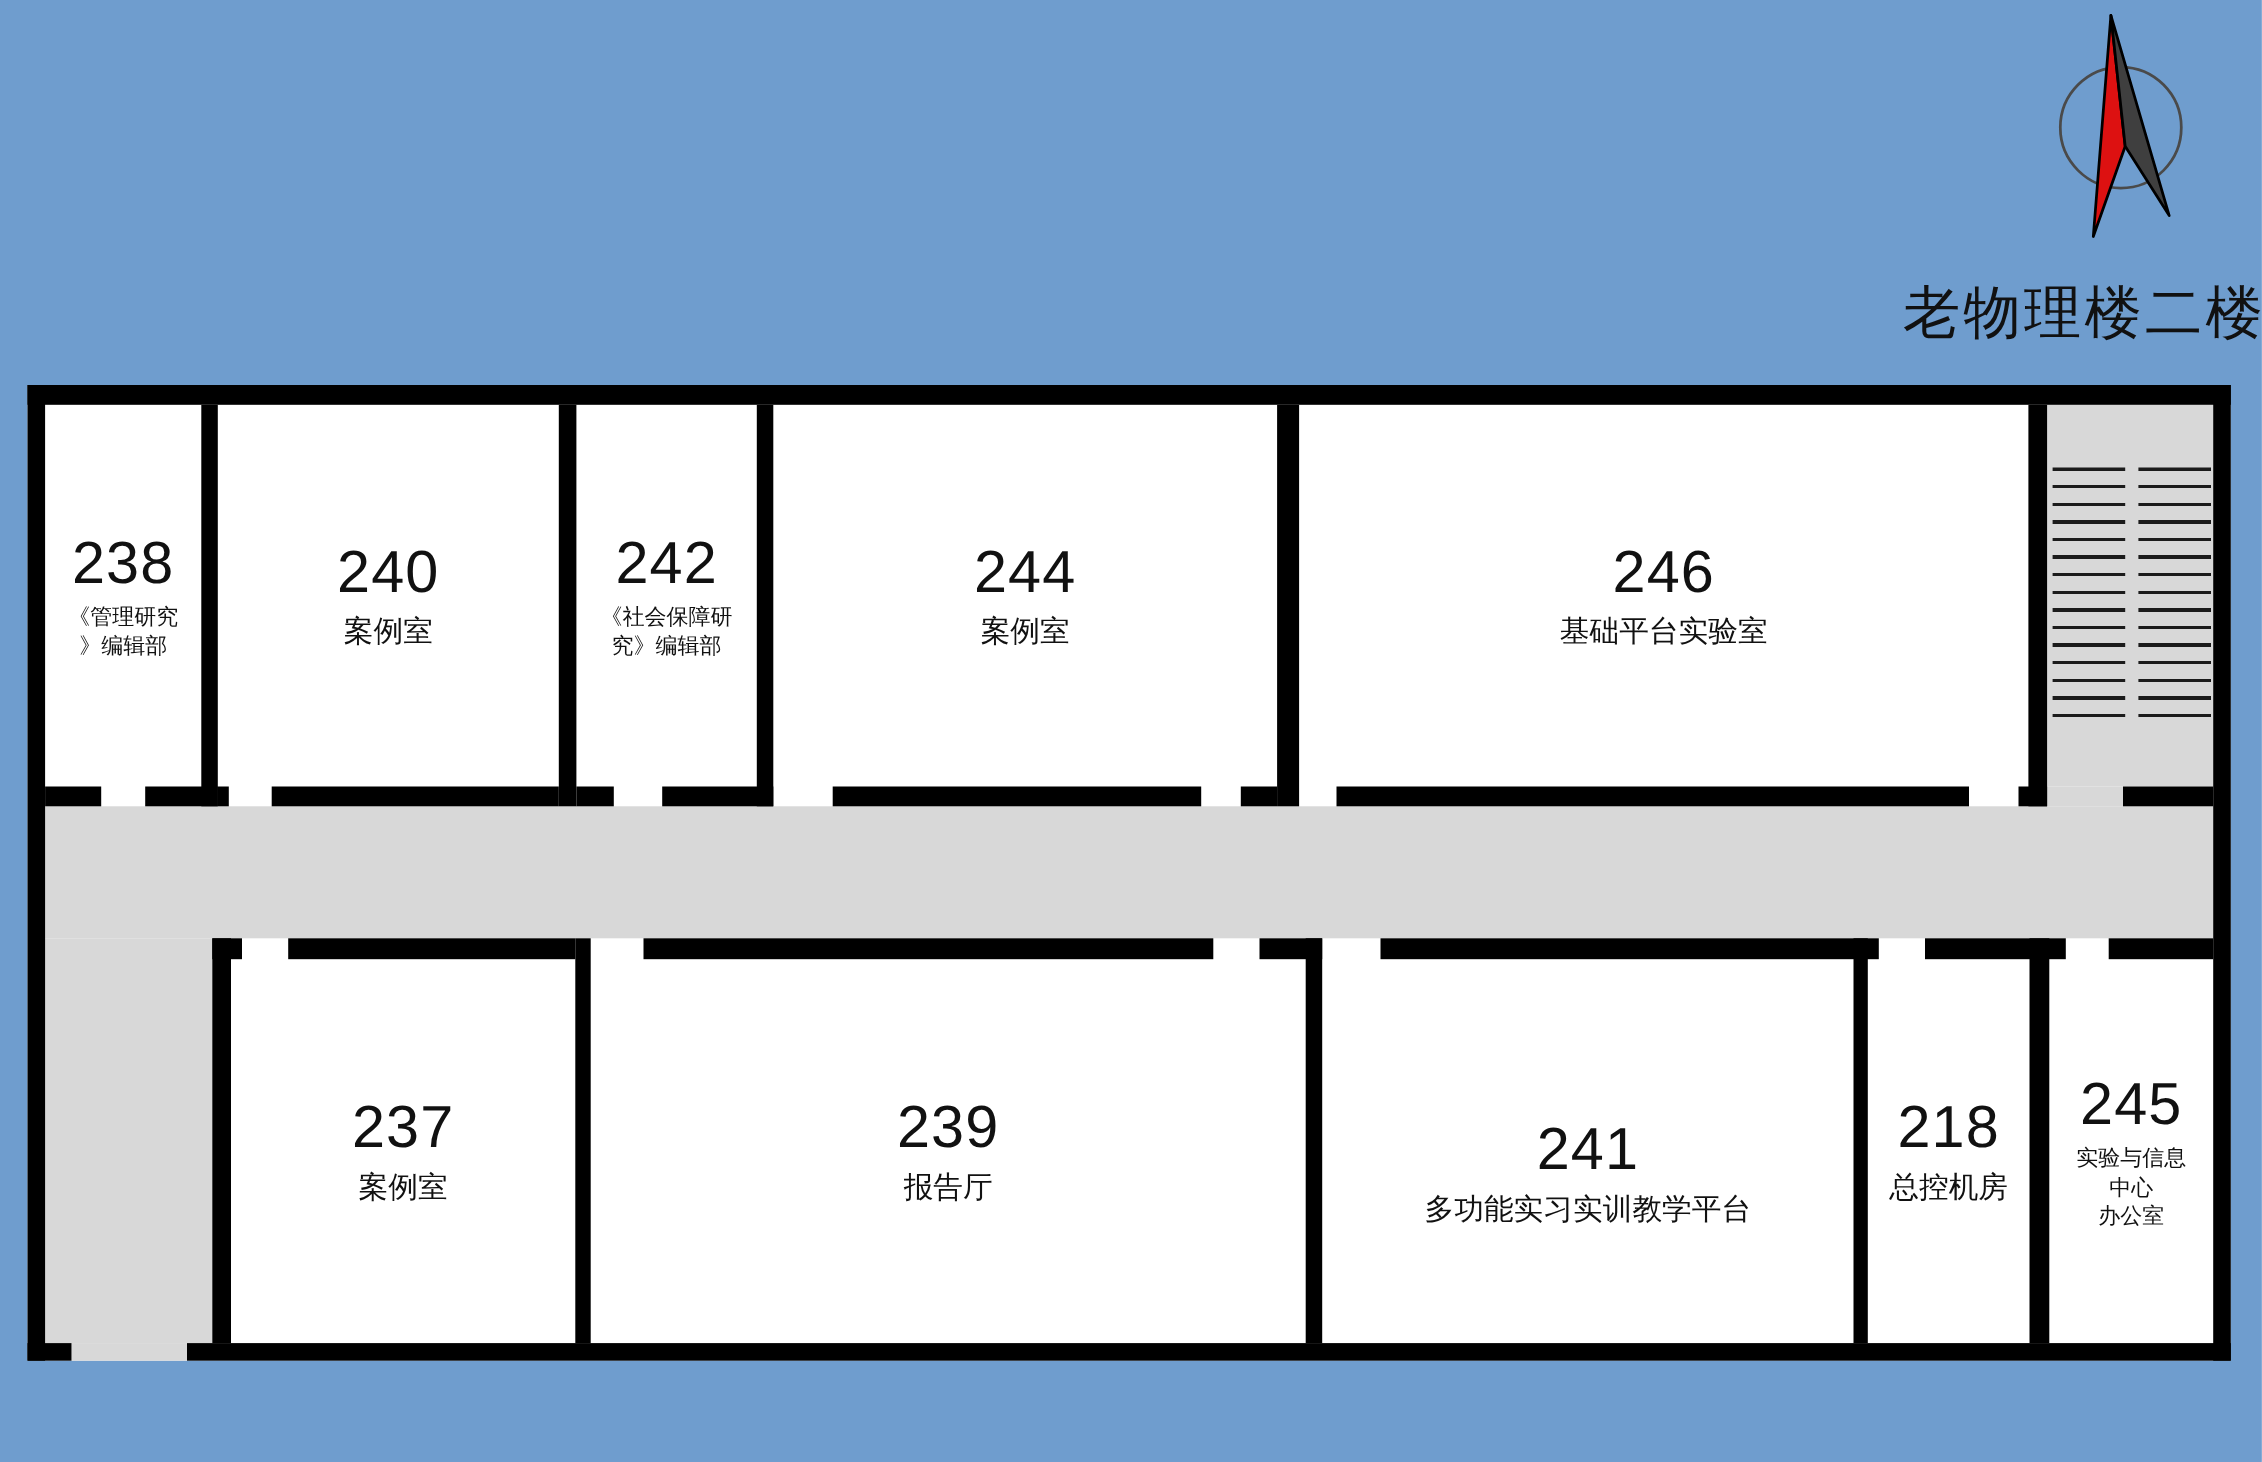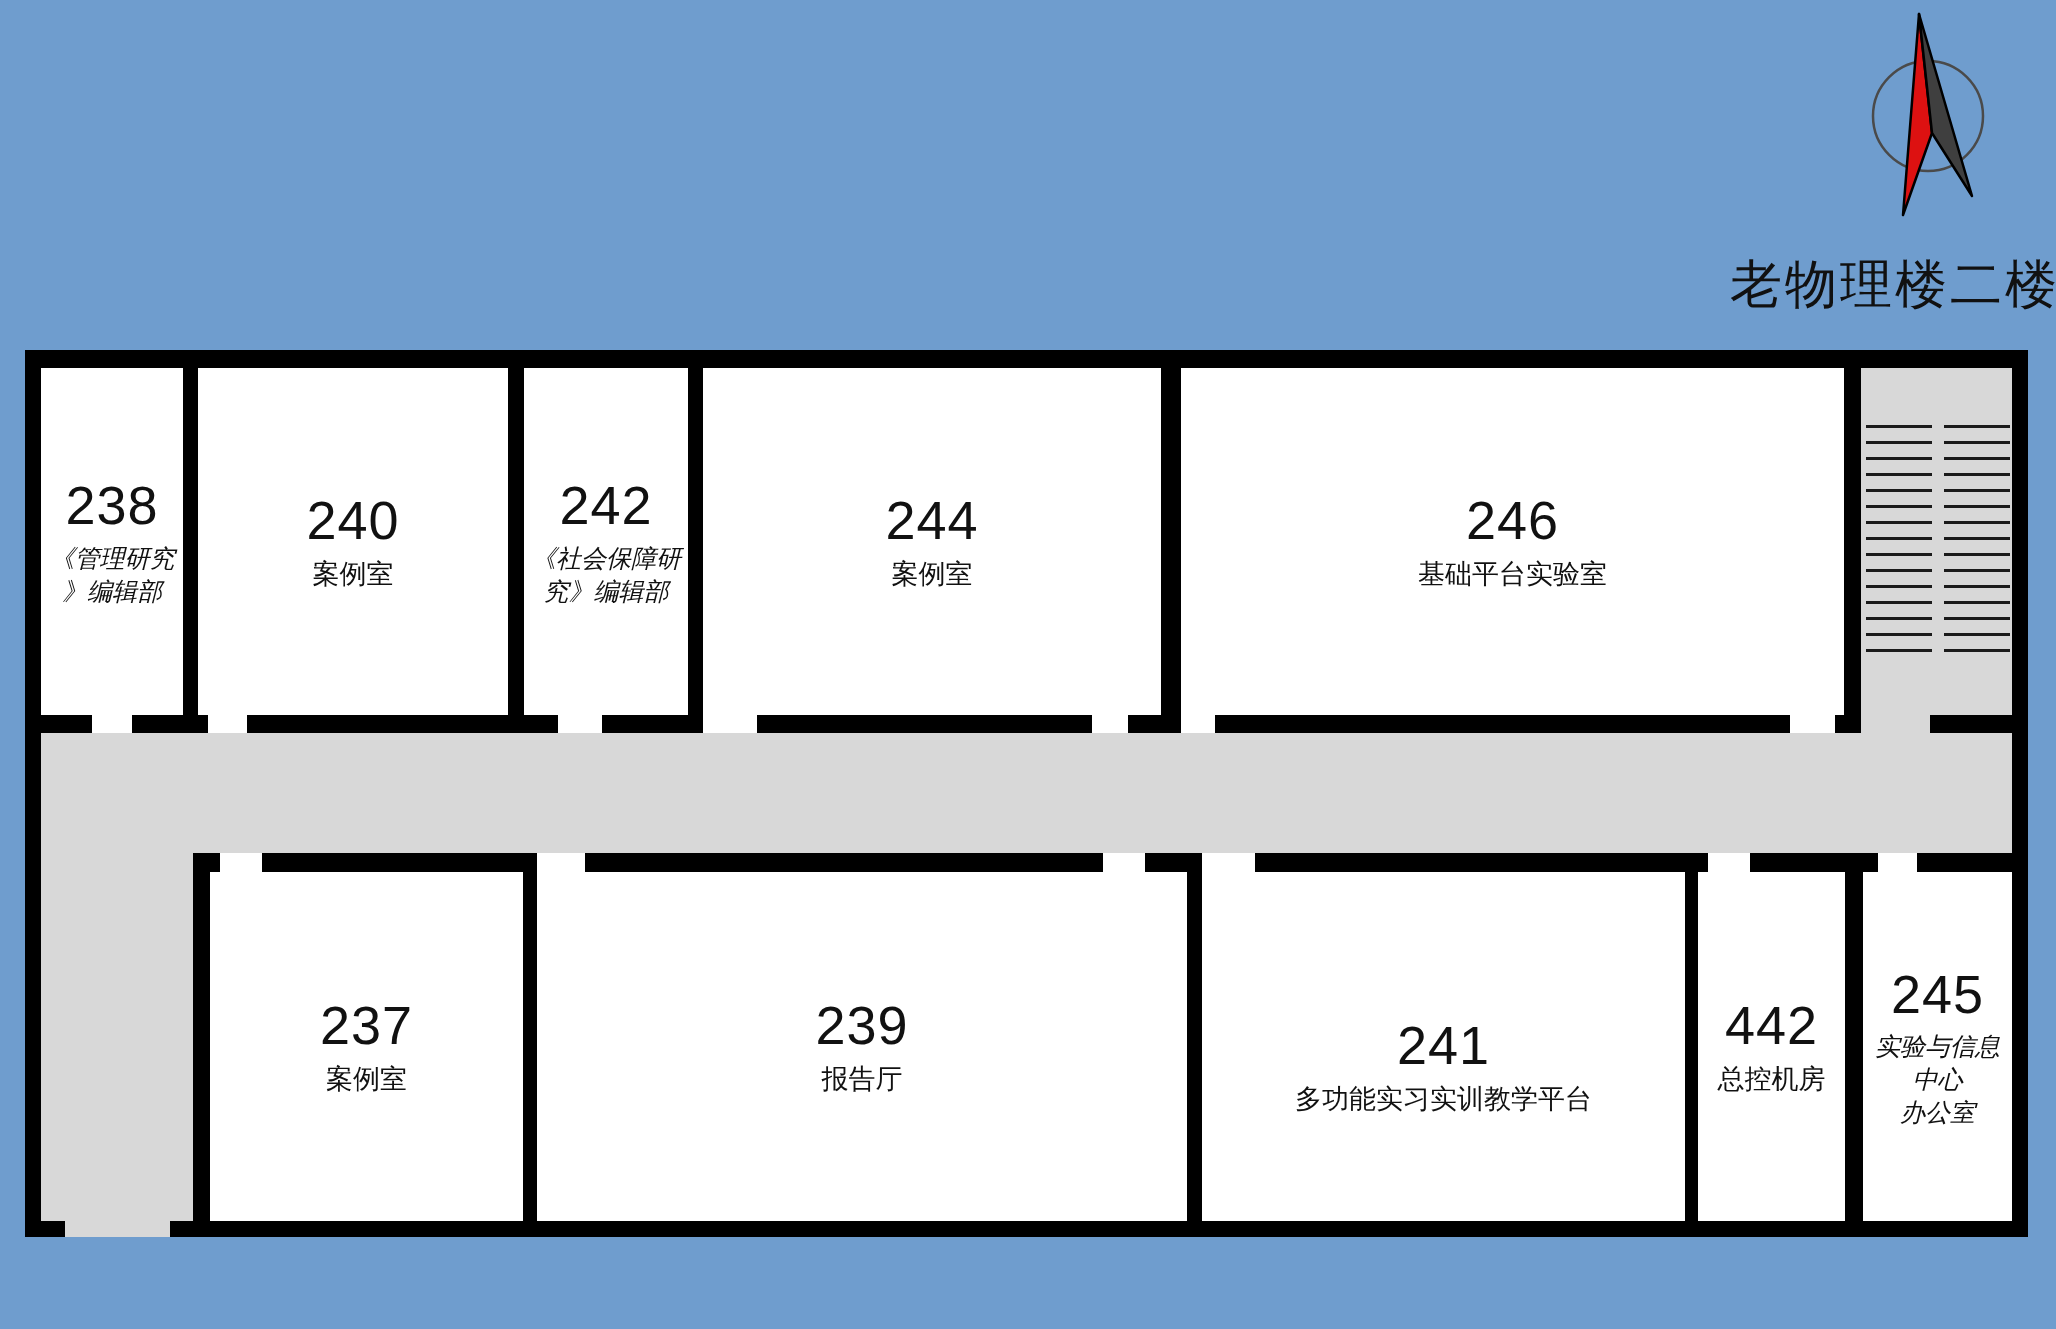--- a/index.html
+++ b/index.html
@@ -32,21 +32,21 @@
     position:absolute;display:flex;flex-direction:column;
     align-items:center;justify-content:center;text-align:center;
   }
   .room-number{
     font-size:54px;line-height:1.12;letter-spacing:1px;color:var(--text);text-align:center;
   }
   .room-label{
     font-size:27px;line-height:1.32;margin-top:6px;color:var(--text);
     white-space:pre-line;
   }
-  .room.small-sub .room-label{font-size:25px;font-style:italic;}
+  .room.small-sub .room-label{font-size:20px;}
   .floor-title{
     position:absolute;top:250px;right:16px;
     font-size:52px;letter-spacing:3px;color:var(--text);
   }
   .compass{position:absolute;left:1865px;top:8px;width:130px;height:215px;}
 </style>
 </head>
 <body>
 
 <div class="canvas">
@@ -137,21 +137,21 @@
   </div>
   <div class="room" style="left:537px;top:872px;width:650px;height:349px;">
     <div class="room-number">239</div>
     <div class="room-label">报告厅</div>
   </div>
   <div class="room" style="left:1202px;top:872px;width:483px;height:349px;margin-top:20px;">
     <div class="room-number">241</div>
     <div class="room-label">多功能实习实训教学平台</div>
   </div>
   <div class="room" style="left:1698px;top:872px;width:147px;height:349px;">
-    <div class="room-number">442</div>
+    <div class="room-number">218</div>
     <div class="room-label">总控机房</div>
   </div>
   <div class="room small-sub" style="left:1863px;top:872px;width:149px;height:349px;">
     <div class="room-number">245</div>
     <div class="room-label">实验与信息
 中心
 办公室</div>
   </div>
 
 </div>

